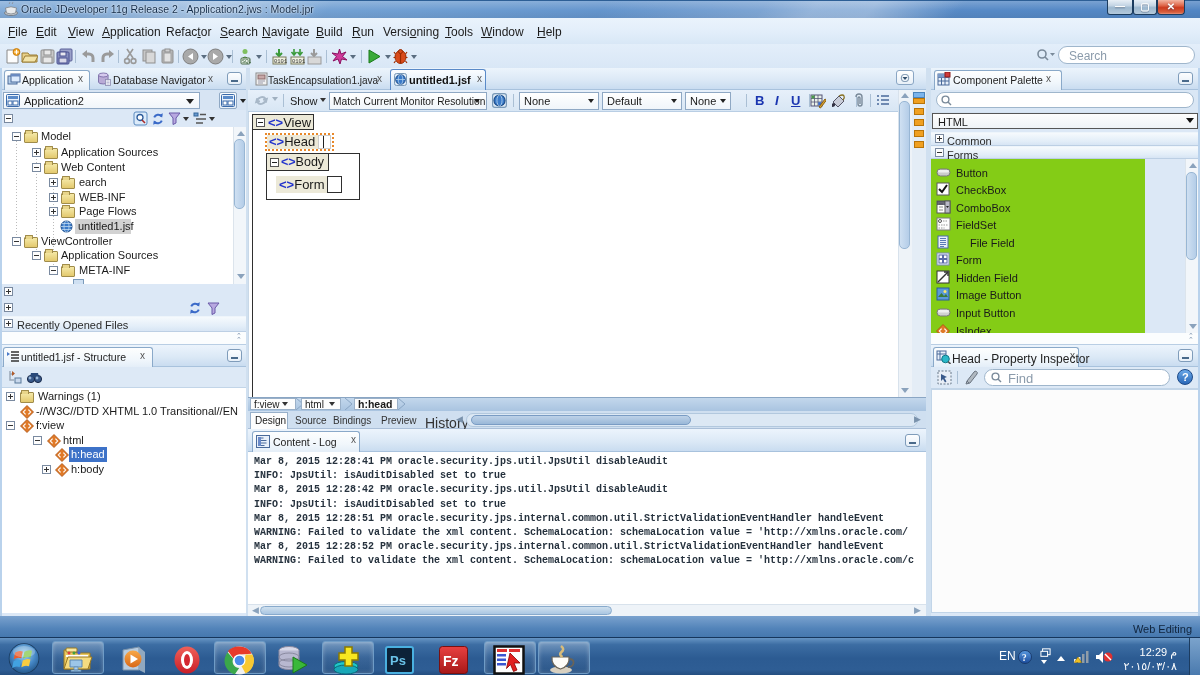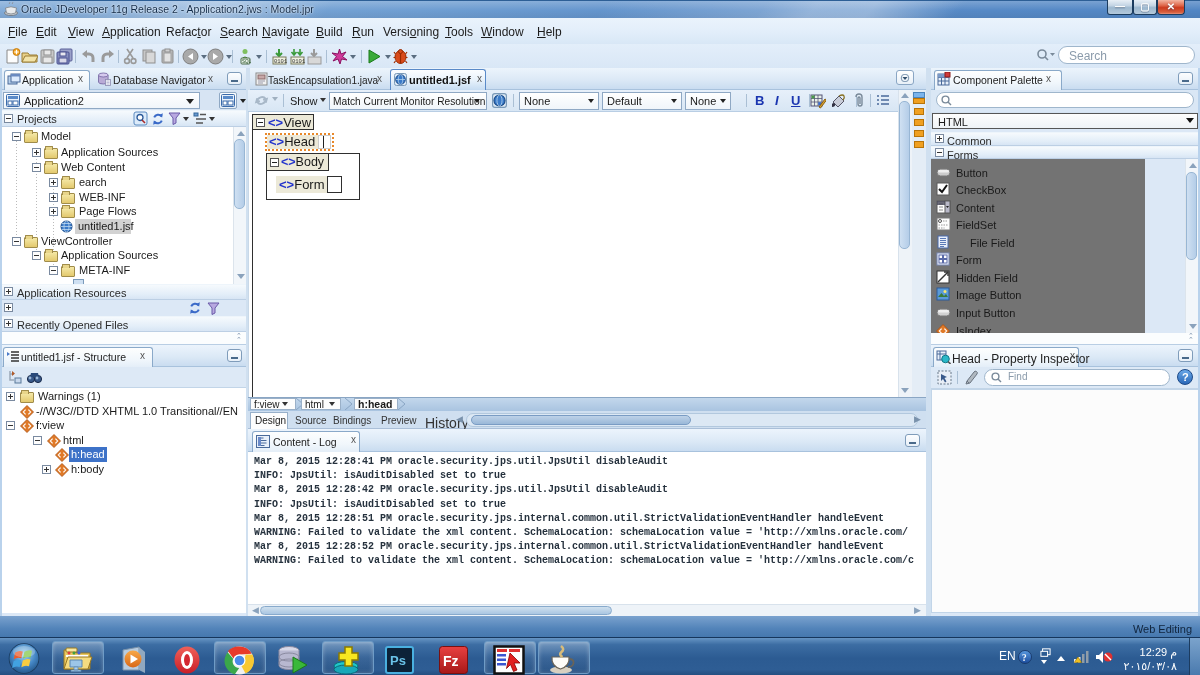--- a/index.html
+++ b/index.html
@@ -260,23 +260,20 @@
   <div class="abs" style="left:186px;top:99px;width:0;height:0;border-left:4px solid transparent;border-right:4px solid transparent;border-top:5px solid #222"></div>
   <div class="abs" style="left:219px;top:92px;width:18px;height:17px;background:linear-gradient(180deg,#fdfefe,#e8f0f8);border:1px solid #8fa8c4;border-radius:2px"></div>
   <svg class="abs" style="left:221px;top:94px" width="14" height="13" viewBox="0 0 14 13">
       <rect x="0.5" y="0.5" width="13" height="12" rx="1" fill="#e8f0fa" stroke="#3a6aaa"></rect>
       <rect x="2" y="2" width="10" height="3" fill="#5a8ac8"></rect>
       <rect x="2" y="7" width="4" height="4" fill="#fff" stroke="#3a6aaa"></rect>
       <rect x="7" y="7" width="5" height="4" fill="#fff" stroke="#3a6aaa"></rect>
     </svg>
   <div class="abs" style="left:240px;top:99px;width:0;height:0;border-left:3px solid transparent;border-right:3px solid transparent;border-top:4px solid #222"></div>
 
-  <div class="hdr" style="top:110px;width:247px;height:17px">
-      <span class="t">Projects</span>
-    </div>
   <div class="expbox" style="left:4px;top:114px">
       <i></i>
     </div>
   <svg class="abs" style="left:133px;top:111px" width="15" height="15" viewBox="0 0 15 15">
       <rect x="1" y="1" width="13" height="13" rx="2" fill="#dcebfa" stroke="#5a8ac0"></rect>
       <circle cx="7" cy="6.5" r="3" fill="#fff" stroke="#2a5a9a" stroke-width="1.3"></circle>
       <line x1="9" y1="9" x2="12" y2="12" stroke="#aa2a2a" stroke-width="1.6"></line>
     </svg>
   <svg class="abs" style="left:151px;top:112px" width="14" height="14" viewBox="0 0 14 14">
       <path d="M3.2 5.4 A4.4 4.4 0 0 1 10.6 4.2" fill="none" stroke="#3a6ac8" stroke-width="2"></path>
@@ -376,23 +373,20 @@
       </div>
     <div class="trow" style="left:0;top:150px">
         <span class="abs" style="left:73px;top:2px;width:11px;height:6px;background:#cfe0f2;border:1px solid #7a9aba"></span>
       </div>
   </div>
   <div class="scroll-v" style="left:233px;top:127px;width:14px;height:157px"></div>
   <div class="sarrow" style="left:237px;top:131px;border-left:4px solid transparent;border-right:4px solid transparent;border-bottom:5px solid #8aa2bc"></div>
   <div class="thumb-v" style="left:234px;top:139px;height:70px"></div>
   <div class="sarrow" style="left:237px;top:274px;border-left:4px solid transparent;border-right:4px solid transparent;border-top:5px solid #8aa2bc"></div>
 
-  <div class="hdr" style="top:284px;width:247px;height:16px">
-      <span class="t">Application Resources</span>
-    </div>
   <div class="expbox plus" style="left:4px;top:287px">
       <i></i>
       <b></b>
     </div>
   <div class="expbox plus" style="left:4px;top:303px">
       <i></i>
       <b></b>
     </div>
   <svg class="abs" style="left:188px;top:301px" width="14" height="14" viewBox="0 0 14 14">
       <path d="M3.2 5.4 A4.4 4.4 0 0 1 10.6 4.2" fill="none" stroke="#3a6ac8" stroke-width="2"></path>
@@ -689,21 +683,21 @@
   <div class="expbox plus" style="left:935px;top:134px">
       <i></i>
       <b></b>
     </div>
   <div class="hdr" style="left:931px;top:146px;width:269px;height:13px">
       <span class="t" style="left:16px">Forms</span>
     </div>
   <div class="expbox" style="left:935px;top:148px">
       <i></i>
     </div>
-  <div class="abs" style="left:931px;top:159px;width:214px;height:174px;background:#737373;overflow:hidden" id="palette">
+  <div class="abs" style="left:931px;top:159px;width:214px;height:174px;background:#84cc16;overflow:hidden" id="palette">
     <div class="cprow" style="top:6px">
         <svg class="abs" style="left:5px;top:1px" width="15" height="13" viewBox="0 0 15 13">
           <rect x="1" y="3" width="13" height="7" rx="3.5" fill="#cccccc" stroke="#7a7a7a"></rect>
           <rect x="2" y="4" width="11" height="2.5" rx="1.5" fill="#efefef"></rect>
         </svg>
         <span class="abs" style="left:25px;top:2px">Button</span>
       </div>
     <div class="cprow" style="top:23px">
         <svg class="abs" style="left:5px;top:0px" width="14" height="14" viewBox="0 0 14 14">
           <rect x="1" y="1" width="12" height="12" fill="#fdfdfd" stroke="#5a5a5a"></rect>
@@ -712,21 +706,21 @@
         <span class="abs" style="left:25px;top:2px">CheckBox</span>
       </div>
     <div class="cprow" style="top:41px">
         <svg class="abs" style="left:5px;top:0px" width="15" height="14" viewBox="0 0 15 14">
           <rect x="1" y="1" width="13" height="12" fill="#fdfdfd" stroke="#5a5a5a"></rect>
           <rect x="9" y="1" width="5" height="12" fill="#b8b8c8" stroke="#5a5a5a"></rect>
           <path d="M10 6 h3 l-1.5 2 z" fill="#222"></path>
           <path d="M3 4 h4 M3 7 h4 M3 10 h4" stroke="#888" stroke-width="1"></path>
           <rect x="1" y="1" width="8" height="4" fill="#445" opacity="0.8"></rect>
         </svg>
-        <span class="abs" style="left:25px;top:2px">Content</span>
+        <span class="abs" style="left:25px;top:2px">ComboBox</span>
       </div>
     <div class="cprow" style="top:58px">
         <svg class="abs" style="left:5px;top:0px" width="15" height="14" viewBox="0 0 15 14">
           <rect x="1" y="1" width="13" height="12" fill="#fdfdfd" stroke="#7a7a7a"></rect>
           <circle cx="4" cy="4" r="1.5" fill="none" stroke="#555"></circle>
           <path d="M7 4 h5 M2.5 8 h10 M2.5 11 h6" stroke="#999" stroke-width="1" stroke-dasharray="1.5 1"></path>
         </svg>
         <span class="abs" style="left:25px;top:2px">FieldSet</span>
       </div>
     <div class="cprow" style="top:76px">
@@ -803,21 +797,21 @@
   <div class="tbsep" style="left:957px;top:371px"></div>
   <svg class="abs" style="left:964px;top:369px" width="15" height="16" viewBox="0 0 15 16">
       <path d="M3 12 L10 3 a1.8 1.8 0 0 1 3 2 L6 14 L2 15 z" fill="#b0b8c0" stroke="#6a7480"></path>
       <path d="M3 12 L5 14" stroke="#6a7480"></path>
     </svg>
   <div class="abs" style="left:984px;top:369px;width:186px;height:17px;background:#fff;border:1px solid #9fb6cc;border-radius:9px"></div>
   <svg class="abs" style="left:991px;top:372px" width="12" height="11" viewBox="0 0 12 11">
       <circle cx="4.5" cy="4.5" r="3.4" fill="none" stroke="#7a8a9a" stroke-width="1.4"></circle>
       <line x1="7" y1="7" x2="10" y2="10" stroke="#7a8a9a" stroke-width="1.4"></line>
     </svg>
-  <span class="abs" style="left:1008px;top:371px;font-size:10px;color:#8b9bab">Find</span>
+  <span class="abs" style="left:1008px;top:371px;font-size:13px;color:#8b9bab">Find</span>
   <div class="abs" style="left:1177px;top:369px;width:16px;height:16px;border-radius:50%;background:linear-gradient(180deg,#6aa8e8,#2a68b8);border:1px solid #1a4888"></div>
   <span class="abs" style="left:1182px;top:371px;font-size:11px;font-weight:bold;color:#fff">?</span>
   <div class="abs" style="left:931px;top:389px;width:269px;height:224px;background:#fcfcfc;border:1px solid #c2d5e8"></div>
 
   <div class="abs" style="left:0;top:68px;width:2px;height:548px;background:#b9d2ec"></div>
   <div class="abs" style="left:1198px;top:68px;width:2px;height:548px;background:#b9d2ec"></div>
 
   <div id="statusstrip">
       <span>Web Editing</span>
     </div>

